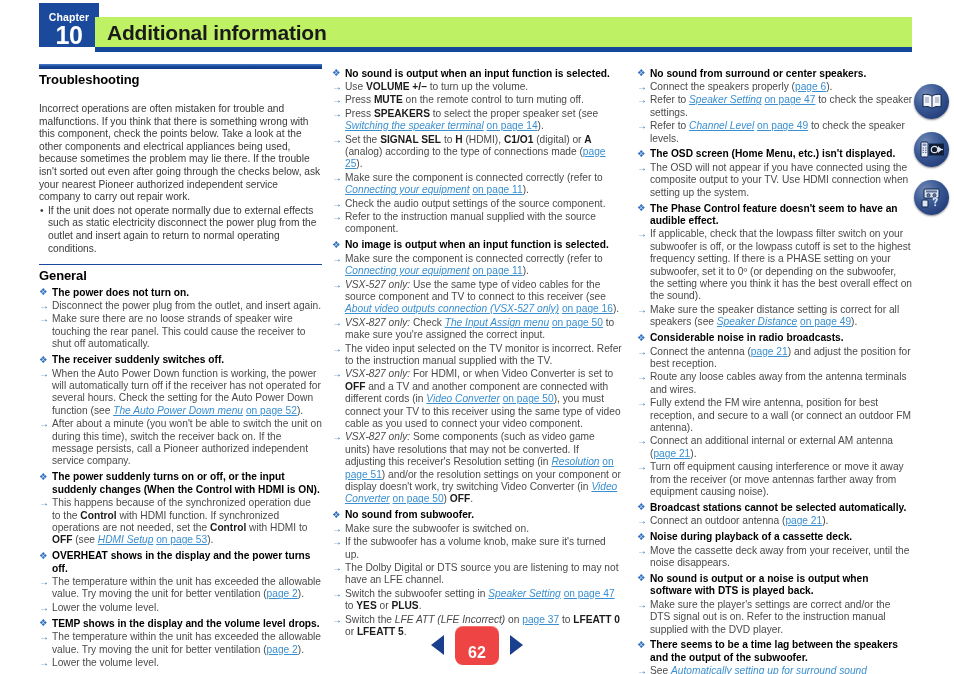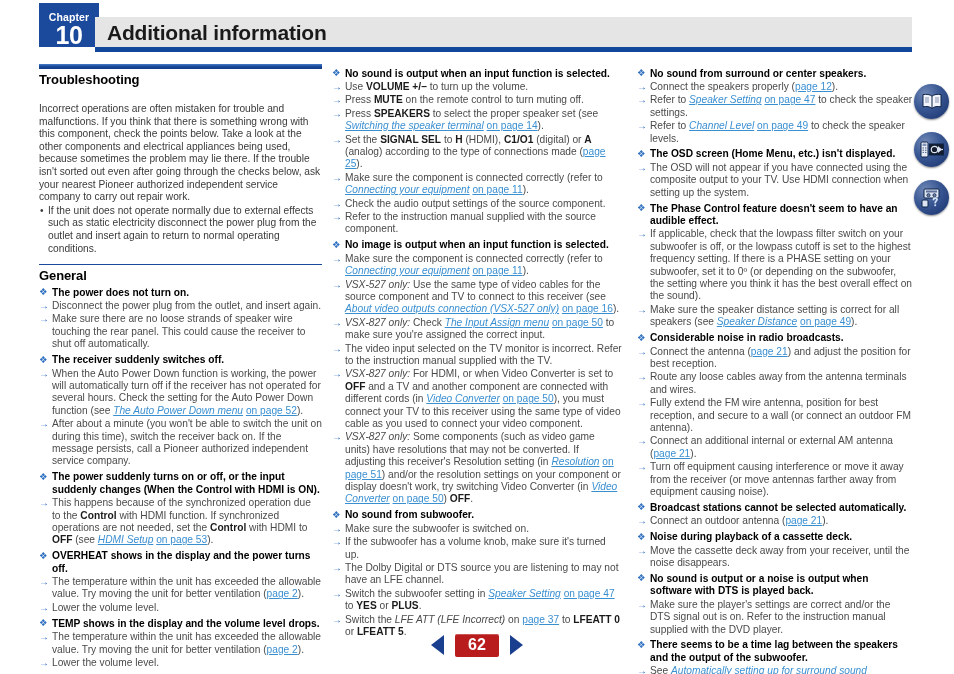--- a/index.html
+++ b/index.html
@@ -18,21 +18,21 @@
   .chapter-badge .cw{
     display:block;font-size:10.5px;font-weight:bold;line-height:12px;
     padding-top:8px;letter-spacing:.1px;
   }
   .chapter-badge .cn{
     display:block;font-size:25px;font-weight:bold;line-height:25px;
     letter-spacing:-.5px;
   }
   .title-band{
     position:absolute;left:95px;top:17px;width:817px;height:30px;
-    background:#e5e5e5;border-bottom:5px solid #12489b;
+    background:#bef264;border-bottom:5px solid #12489b;
   }
   .title-band .t{
     position:absolute;left:12px;top:1px;font-size:21px;font-weight:bold;
     color:#1a1a1a;letter-spacing:-.2px;line-height:29px;
   }
   
   .col{position:absolute;top:64px;width:283px;}
   #col1{left:39px;}
   #col2{left:332px;width:290px;}
   #col3{left:637px;width:276px;}
@@ -91,22 +91,22 @@
   .sideicon svg{display:block;}
   
   .footer{
     position:absolute;left:0;top:628px;width:954px;height:34px;
     display:flex;align-items:center;justify-content:center;gap:11px;
   }
   .navarrow{width:0;height:0;border-top:10px solid transparent;border-bottom:10px solid transparent;}
   .prev{border-right:13px solid #1b3f8f;}
   .next{border-left:13px solid #1b3f8f;}
   .pagepill{
-    background:#b91c1c;color:#ffffff;font-size:16px;font-weight:bold;
-    border-radius:2px;padding:2px 13px 3px 13px;line-height:18px;
+    background:#ef4444;color:#ffffff;font-size:16px;font-weight:bold;
+    border-radius:8px;padding:18px 13px 3px 13px;line-height:18px;
     box-shadow:inset 0 1px 0 rgba(255,255,255,.25);
   }
 </style>
 </head>
 <body>
 
 <div class="header">
   <div class="chapter-badge">
     <span class="cw">Chapter</span>
     <span class="cn">10</span>
@@ -165,21 +165,21 @@
       <div class="a"><span class="gl">→</span>If the subwoofer has a volume knob, make sure it's turned up.</div>
       <div class="a"><span class="gl">→</span>The Dolby Digital or DTS source you are listening to may not have an LFE channel.</div>
       <div class="a"><span class="gl">→</span>Switch the subwoofer setting in <i class="lnk">Speaker Setting</i> <span class="lnk ni">on page 47</span> to <b>YES</b> or <b>PLUS</b>.</div>
       <div class="a"><span class="gl">→</span>Switch the <i>LFE ATT (LFE Incorrect)</i> on <span class="lnk ni">page 37</span> to <b>LFEATT 0</b> or <b>LFEATT 5</b>.</div>
     </div>
 </div>
 
 <div class="col" id="col3">
   <div id="c3-entries">
       <div class="q"><span class="gl">❖</span>No sound from surround or center speakers.</div>
-      <div class="a"><span class="gl">→</span>Connect the speakers properly (<span class="lnk ni">page 12</span>).</div>
+      <div class="a"><span class="gl">→</span>Connect the speakers properly (<span class="lnk ni">page 6</span>).</div>
       <div class="a"><span class="gl">→</span>Refer to <i class="lnk">Speaker Setting</i> <span class="lnk ni">on page 47</span> to check the speaker settings.</div>
       <div class="a"><span class="gl">→</span>Refer to <i class="lnk">Channel Level</i> <span class="lnk ni">on page 49</span> to check the speaker levels.</div>
       <div class="q"><span class="gl">❖</span>The OSD screen (Home Menu, etc.) isn't displayed.</div>
       <div class="a"><span class="gl">→</span>The OSD will not appear if you have connected using the composite output to your TV. Use HDMI connection when setting up the system.</div>
       <div class="q"><span class="gl">❖</span>The Phase Control feature doesn't seem to have an audible effect.</div>
       <div class="a"><span class="gl">→</span>If applicable, check that the lowpass filter switch on your subwoofer is off, or the lowpass cutoff is set to the highest frequency setting. If there is a PHASE setting on your subwoofer, set it to 0º (or depending on the subwoofer, the setting where you think it has the best overall effect on the sound).</div>
       <div class="a"><span class="gl">→</span>Make sure the speaker distance setting is correct for all speakers (see <i class="lnk">Speaker Distance</i> <span class="lnk ni">on page 49</span>).</div>
       <div class="q"><span class="gl">❖</span>Considerable noise in radio broadcasts.</div>
       <div class="a"><span class="gl">→</span>Connect the antenna (<span class="lnk ni">page 21</span>) and adjust the position for best reception.</div>
       <div class="a"><span class="gl">→</span>Route any loose cables away from the antenna terminals and wires.</div>

